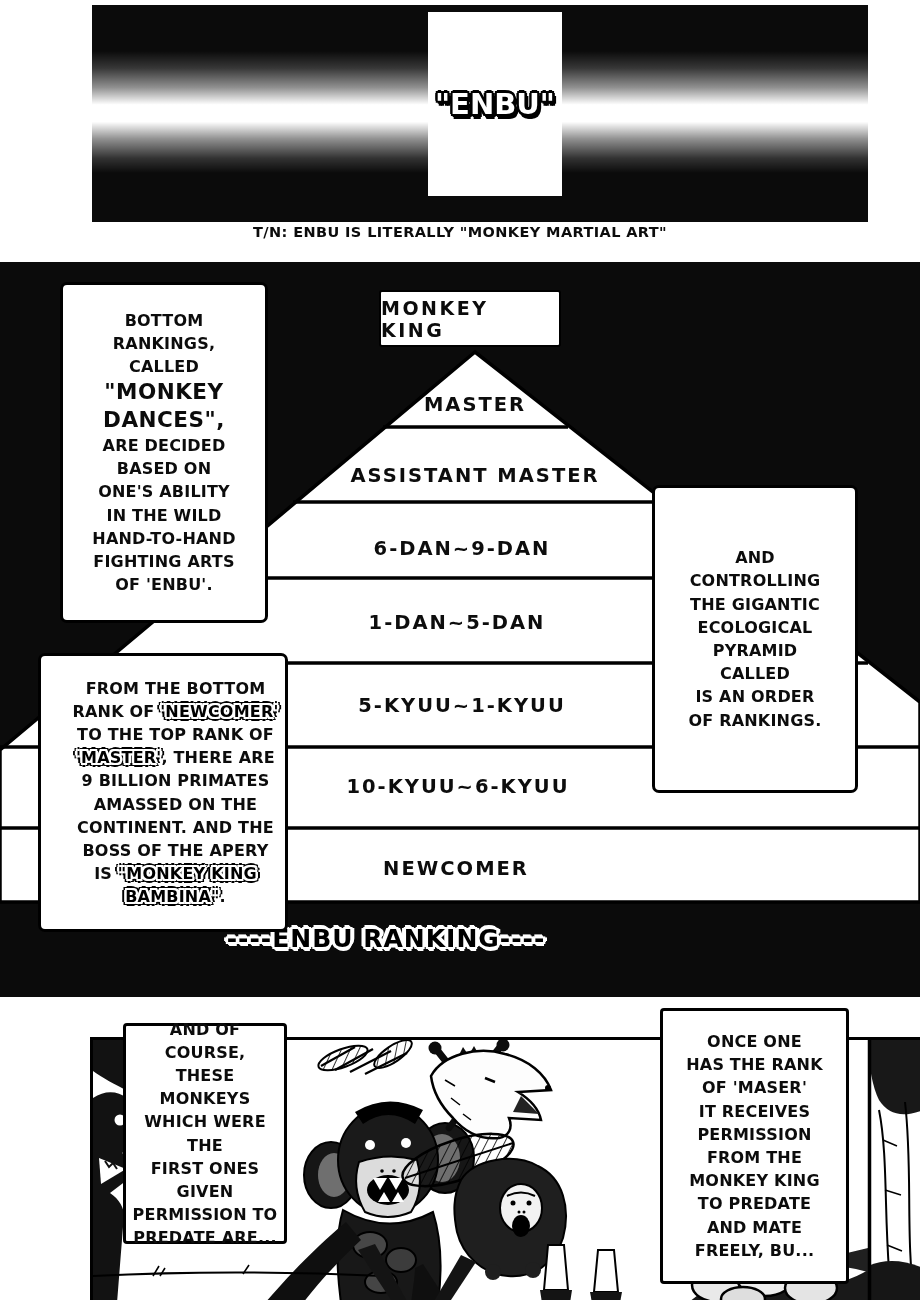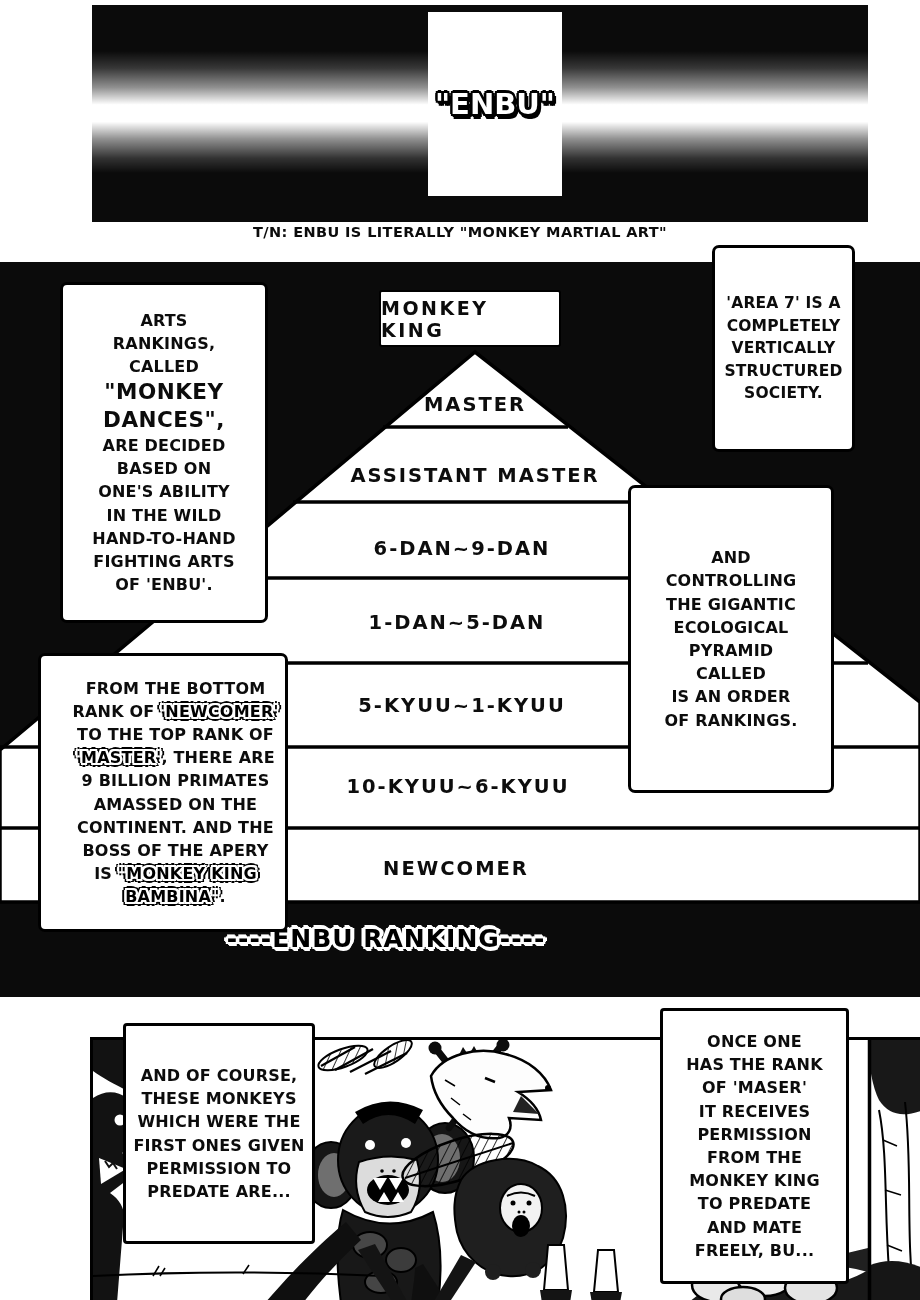--- a/index.html
+++ b/index.html
@@ -50,36 +50,36 @@
   
   .bubble {
     position:absolute; background:#fff; border:3px solid #000; border-radius:7px;
     display:flex; flex-direction:column; align-items:center; justify-content:center;
     text-align:center; font-size:16px; line-height:1.45; letter-spacing:.2px;
     padding:6px 4px; z-index:5;
   }
   .pre { white-space:pre-line; }
   .box-rankings   { left:60px;  top:20px;  width:208px; height:341px; }
   .box-area7      { left:712px; top:-17px; width:143px; height:207px; font-size:15.5px; }
-  .box-controlling{ left:628px; top:223px; width:206px; height:308px; }
+  .box-controlling{ left:652px; top:223px; width:206px; height:308px; }
   .box-bottomrank { left:38px;  top:391px; width:250px; height:279px;padding-left:29px; }
   .emph-big { font-size:21.5px; letter-spacing:.5px; line-height:1.3; }
   .sticker {
     color:#000; font-weight:800;
     text-shadow:
       0 -2.4px #fff, 0 2.4px #fff, -2.4px 0 #fff, 2.4px 0 #fff,
       -1.7px -1.7px #fff, 1.7px -1.7px #fff, -1.7px 1.7px #fff, 1.7px 1.7px #fff,
       0 -4.4px #000, 0 4.4px #000, -4.4px 0 #000, 4.4px 0 #000,
       -3.1px -3.1px #000, 3.1px -3.1px #000, -3.1px 3.1px #000, 3.1px 3.1px #000;
   }
   .sticker-lg { font-size:18.5px; }
   
   .art-panel { position:absolute; left:90px; top:1037px; width:830px; height:263px;
     background:#fff; border-left:3px solid #000; border-top:3px solid #000; overflow:hidden; }
-  .box-ofcourse { left:123px; top:1023px; width:192px; height:221px; border-radius:4px; }
+  .box-ofcourse { left:123px; top:1023px; width:164px; height:221px; border-radius:4px; }
   .box-currently{ left:517px; top:1058px; width:161px; height:186px; border-radius:4px; }
   .box-oncemaser{ left:660px; top:1008px; width:189px; height:276px; border-radius:4px; }
   .dashes { letter-spacing:2px; margin-top:2px; }
 </style>
 </head>
 <body>
 
 <div class="page">
 
   <div class="top-banner">
@@ -111,41 +111,34 @@
         <text x="458" y="531">10-KYUU~6-KYUU</text>
         <text x="456" y="613">NEWCOMER</text>
       </g>
     </svg>
 
     <div class="monkey-king-box">
         <span>MONKEY KING</span>
       </div>
 
     <div class="bubble box-rankings">
-      <div class="pre">ARTS
+      <div class="pre">BOTTOM
 RANKINGS,
 CALLED</div>
       <div class="pre emph-big">"MONKEY
 DANCES",</div>
       <div class="pre">ARE DECIDED
 BASED ON
 ONE'S ABILITY
 IN THE WILD
 HAND-TO-HAND
 FIGHTING ARTS
 OF 'ENBU'.</div>
     </div>
 
-    <div class="bubble box-area7">
-      <div class="pre">'AREA 7' IS A
-COMPLETELY
-VERTICALLY
-STRUCTURED
-SOCIETY.</div>
-    </div>
 
     <div class="bubble box-controlling">
       <div class="pre">AND
 CONTROLLING
 THE GIGANTIC
 ECOLOGICAL
 PYRAMID
 CALLED</div>
       <div class="pre">IS AN ORDER
 OF RANKINGS.</div>

